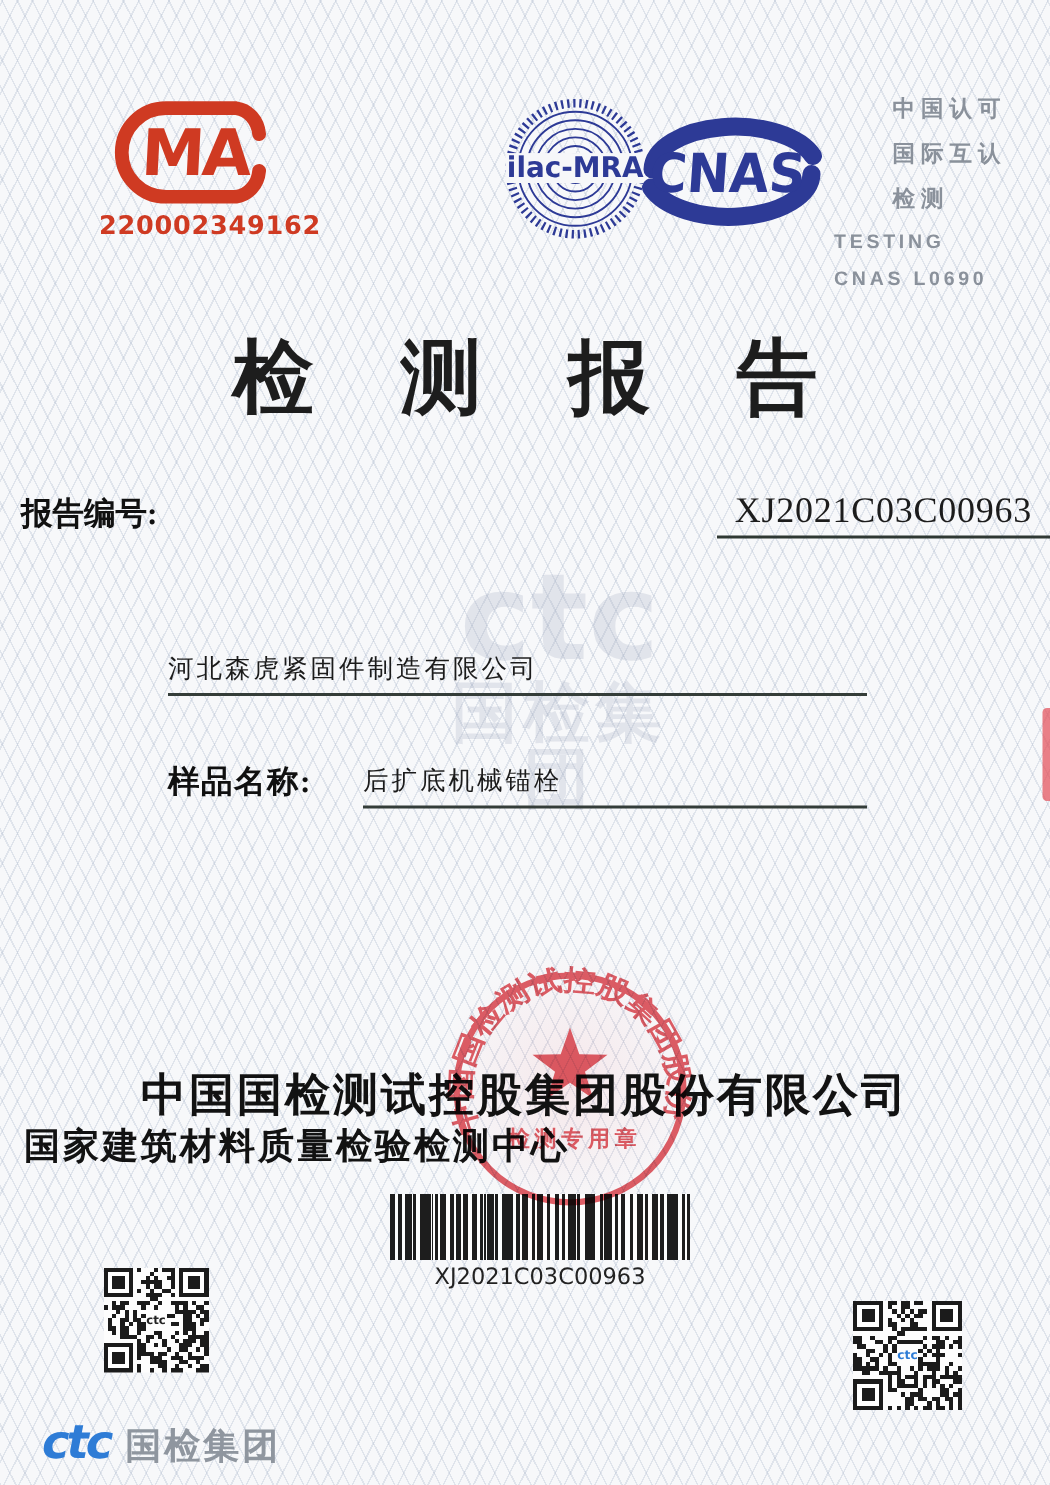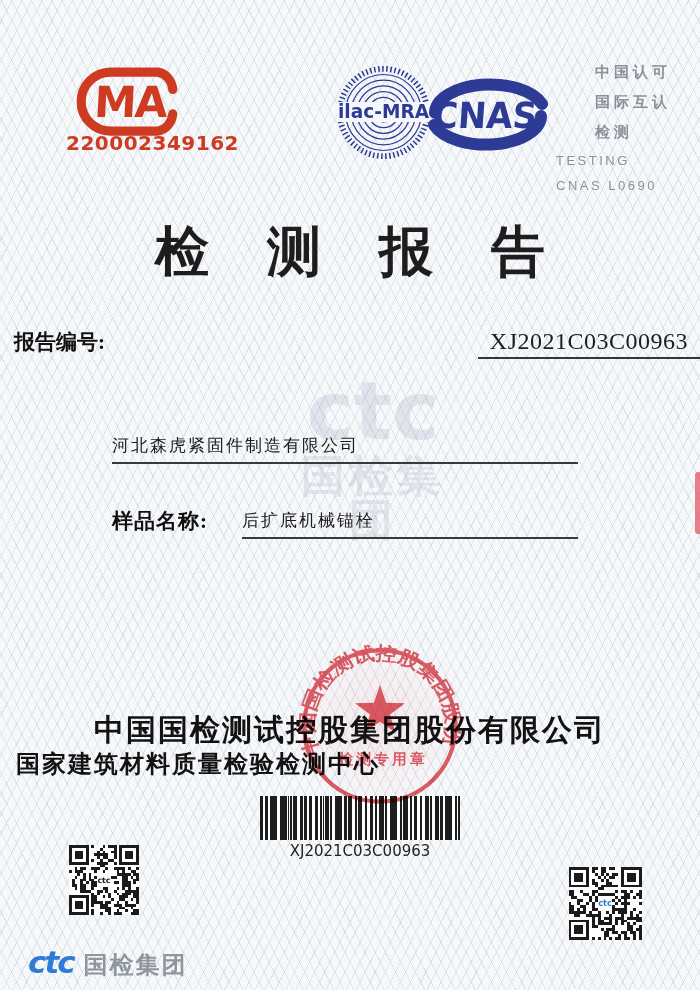--- a/index.html
+++ b/index.html
@@ -8,26 +8,26 @@
     position:relative;width:700px;height:990px;overflow:hidden;
     background-color:#f7f8fa;
     background-image:
       radial-gradient(circle 125px at 380px 722px, rgba(236,110,122,0.12), rgba(236,110,122,0) 72%),
       repeating-linear-gradient(63deg, rgba(170,183,203,0.30) 0 1px, rgba(0,0,0,0) 1px 9px),
       repeating-linear-gradient(-63deg, rgba(170,183,203,0.30) 0 1px, rgba(0,0,0,0) 1px 9px);
   }
   .abs{position:absolute;}
   
   .cma-box{left:72px;top:64px;width:114px;height:76px;}
-  .cma-number{left:66px;top:131px;width:130px;color:#cf3a22;font-weight:bold;font-size:20px;letter-spacing:.5px;font-family:"DejaVu Sans",sans-serif;}
+  .cma-number{left:66px;top:141px;width:130px;color:#cf3a22;font-weight:bold;font-size:17px;letter-spacing:.5px;font-family:"DejaVu Sans",sans-serif;}
   .ilac-box{left:336px;top:65px;width:95px;height:95px;}
   .cnas-box{left:427px;top:75px;width:122px;height:78px;}
   .accr{left:556px;top:63px;width:140px;color:#8a919b;}
   .accr .cn{font-family:"Liberation Serif","DejaVu Serif",serif;font-weight:bold;font-size:15px;letter-spacing:4px;margin-bottom:11px;margin-left:39px;}
-  .accr .en{font-weight:normal;font-size:13px;letter-spacing:2.5px;margin-bottom:10px;}
+  .accr .en{font-weight:bold;font-size:13px;letter-spacing:2.5px;margin-bottom:10px;}
   
   .page-title{left:0;top:216px;width:100%;text-align:center;
     font-family:"Liberation Serif","DejaVu Serif",serif;font-weight:700;
     font-size:54px;color:#1d1d1d;}
   .page-title span{letter-spacing:58px;margin-right:-58px;}
   
   .report-no{left:0;top:328px;width:100%;display:flex;justify-content:space-between;align-items:flex-end;padding-left:14px;box-sizing:border-box;}
   .report-no .lbl{font-family:"Liberation Serif","DejaVu Serif",serif;font-weight:bold;font-size:21px;color:#111;margin-right:8px;padding-bottom:3px;}
   .report-no .val{font-family:"Liberation Serif","DejaVu Serif",serif;font-size:24px;color:#1c1c1c;border-bottom:2px solid #2f3833;padding:0 12px 2px 12px;letter-spacing:.5px;}
   

